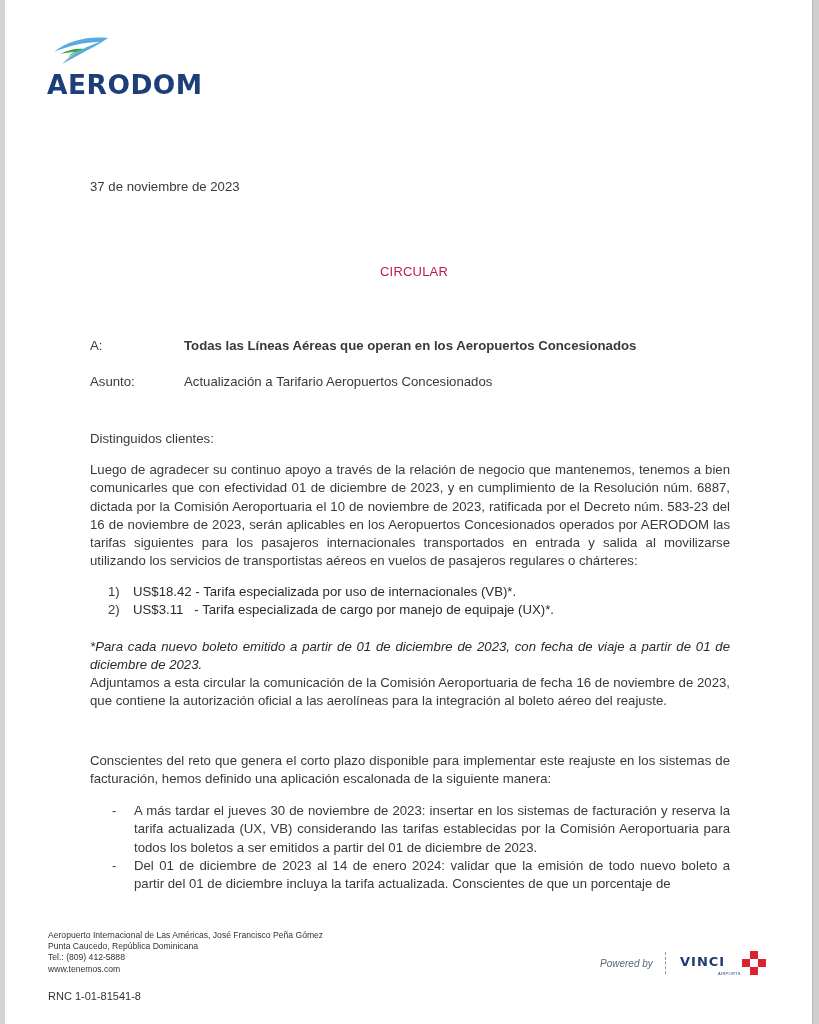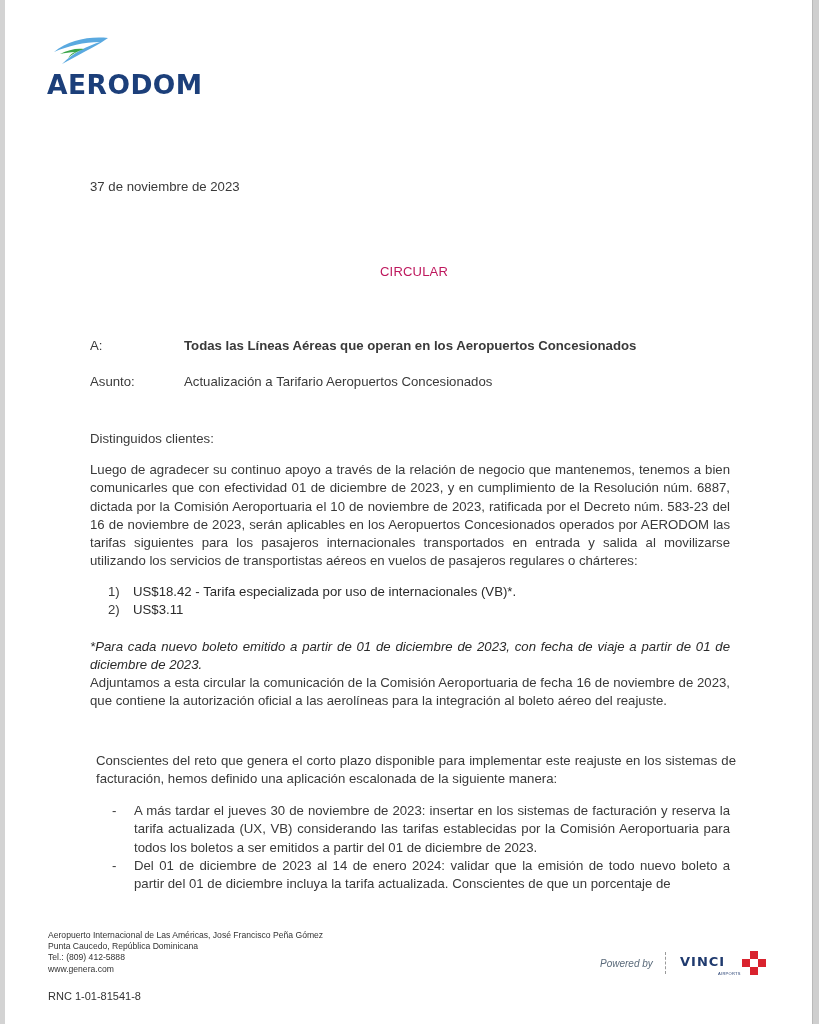--- a/index.html
+++ b/index.html
@@ -31,21 +31,21 @@
   .value-asunto { left: 184px; top: 373px; }
   .greeting { left: 90px; top: 430px; }
   .para { left: 90px; width: 640px; text-align: justify; text-align-last: left; }
   .p1 { top: 461px; }
   .tariffs { left: 108px; top: 583px; width: 620px; }
   .tariff-row { display: flex; height: 18.3px; }
   .tariff-num { width: 25px; }
   .tariff-text { color: #2a2a2a; }
   .note { left: 90px; top: 638px; width: 640px; font-style: italic; color: #2a2a2a; text-align: justify; text-align-last: left; }
   .p2 { top: 674px; }
-  .p3 { top: 752px; margin-left: 6px; }
+  .p3 { top: 752px; }
   .bullets { left: 112px; top: 802px; width: 618px; }
   .bullet-item { display: flex; }
   .bullet-dash { width: 22px; flex: none; }
   .bullet-text { flex: 1; text-align: justify; text-align-last: left; }
 
   .footer { position: absolute; left: 48px; top: 930px; font-size: 8.6px; line-height: 11.2px; color: #333; }
   .footer-rnc { position: absolute; left: 48px; top: 990px; font-size: 11px; color: #333; }
   .powered { position: absolute; left: 600px; top: 958px; font-size: 10px; font-style: italic; color: #5a6a7a; }
   .sep { position: absolute; left: 665px; top: 952px; width: 1px; height: 22px; border-left: 1px dashed #9a9a9a; }
   .vinci { position: absolute; left: 680px; top: 954px; font-family: "DejaVu Sans", sans-serif; font-weight: bold; font-size: 13px; color: #1f3a6e; letter-spacing: 1px; }
@@ -83,20 +83,21 @@
 
 <div class="text tariffs">
   <div class="tariff-row">
     <span class="tariff-num">1)</span>
     <span class="tariff-text">US$18.42</span>
     <span class="tariff-text" style="white-space:pre"> - Tarifa especializada por uso de internacionales (VB)*.</span>
   </div>
   <div class="tariff-row">
     <span class="tariff-num">2)</span>
     <span class="tariff-text">US$3.11</span>
+    <span class="tariff-text" style="white-space:pre">   - Tarifa especializada de cargo por manejo de equipaje (UX)*.</span>
   </div>
 </div>
 
 <div class="text note">*Para cada nuevo boleto emitido a partir de 01 de diciembre de 2023, con fecha de viaje a partir de 01 de diciembre de 2023.</div>
 
 <div class="text para p2">Adjuntamos a esta circular la comunicación de la Comisión Aeroportuaria de fecha 16 de noviembre de 2023, que contiene la autorización oficial a las aerolíneas para la integración al boleto aéreo del reajuste.</div>
 <div class="text para p3">Conscientes del reto que genera el corto plazo disponible para implementar este reajuste en los sistemas de facturación, hemos definido una aplicación escalonada de la siguiente manera:</div>
 
 <div class="text bullets">
   <div class="bullet-item">
@@ -106,21 +107,21 @@
   <div class="bullet-item">
     <span class="bullet-dash">-</span>
     <span class="bullet-text">Del 01 de diciembre de 2023 al 14 de enero 2024: validar que la emisión de todo nuevo boleto a partir del 01 de diciembre incluya la tarifa actualizada. Conscientes de que un porcentaje de</span>
   </div>
 </div>
 
 <div class="footer">
   <div>Aeropuerto Internacional de Las Américas, José Francisco Peña Gómez</div>
   <div>Punta Caucedo, República Dominicana</div>
   <div>Tel.: (809) 412-5888</div>
-  <div>www.genera.com</div>
+  <div>www.tenemos.com</div>
 </div>
 <div class="footer-rnc">RNC 1-01-81541-8</div>
 
 <div class="powered">Powered by</div>
 <div class="sep"></div>
 <div class="vinci">VINCI</div>
 <div class="vinci-sub">AIRPORTS</div>
 <svg class="vinci-cross" viewBox="0 0 26 26">
   <rect x="9" y="1" width="8" height="8" fill="#d9232e"></rect>
   <rect x="1" y="9" width="8" height="8" fill="#d9232e"></rect>

